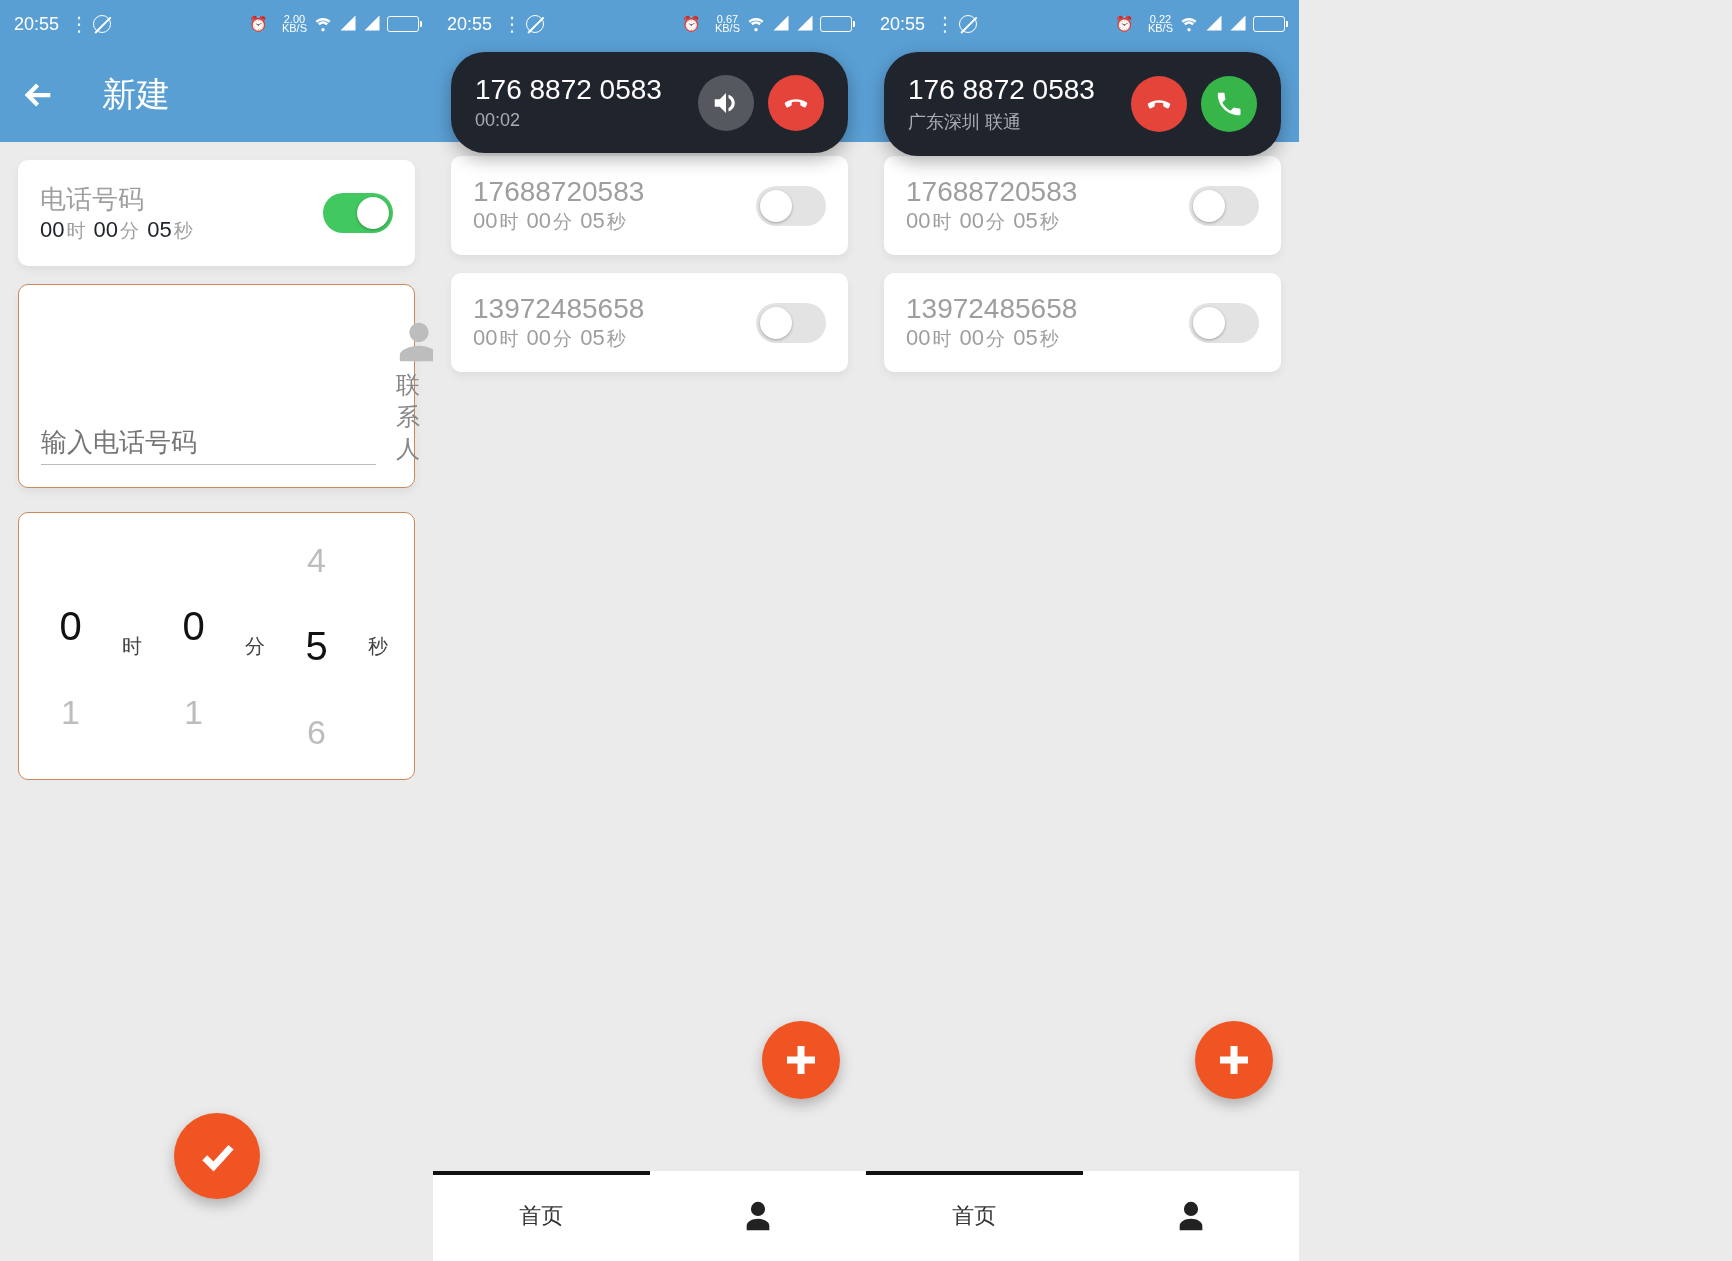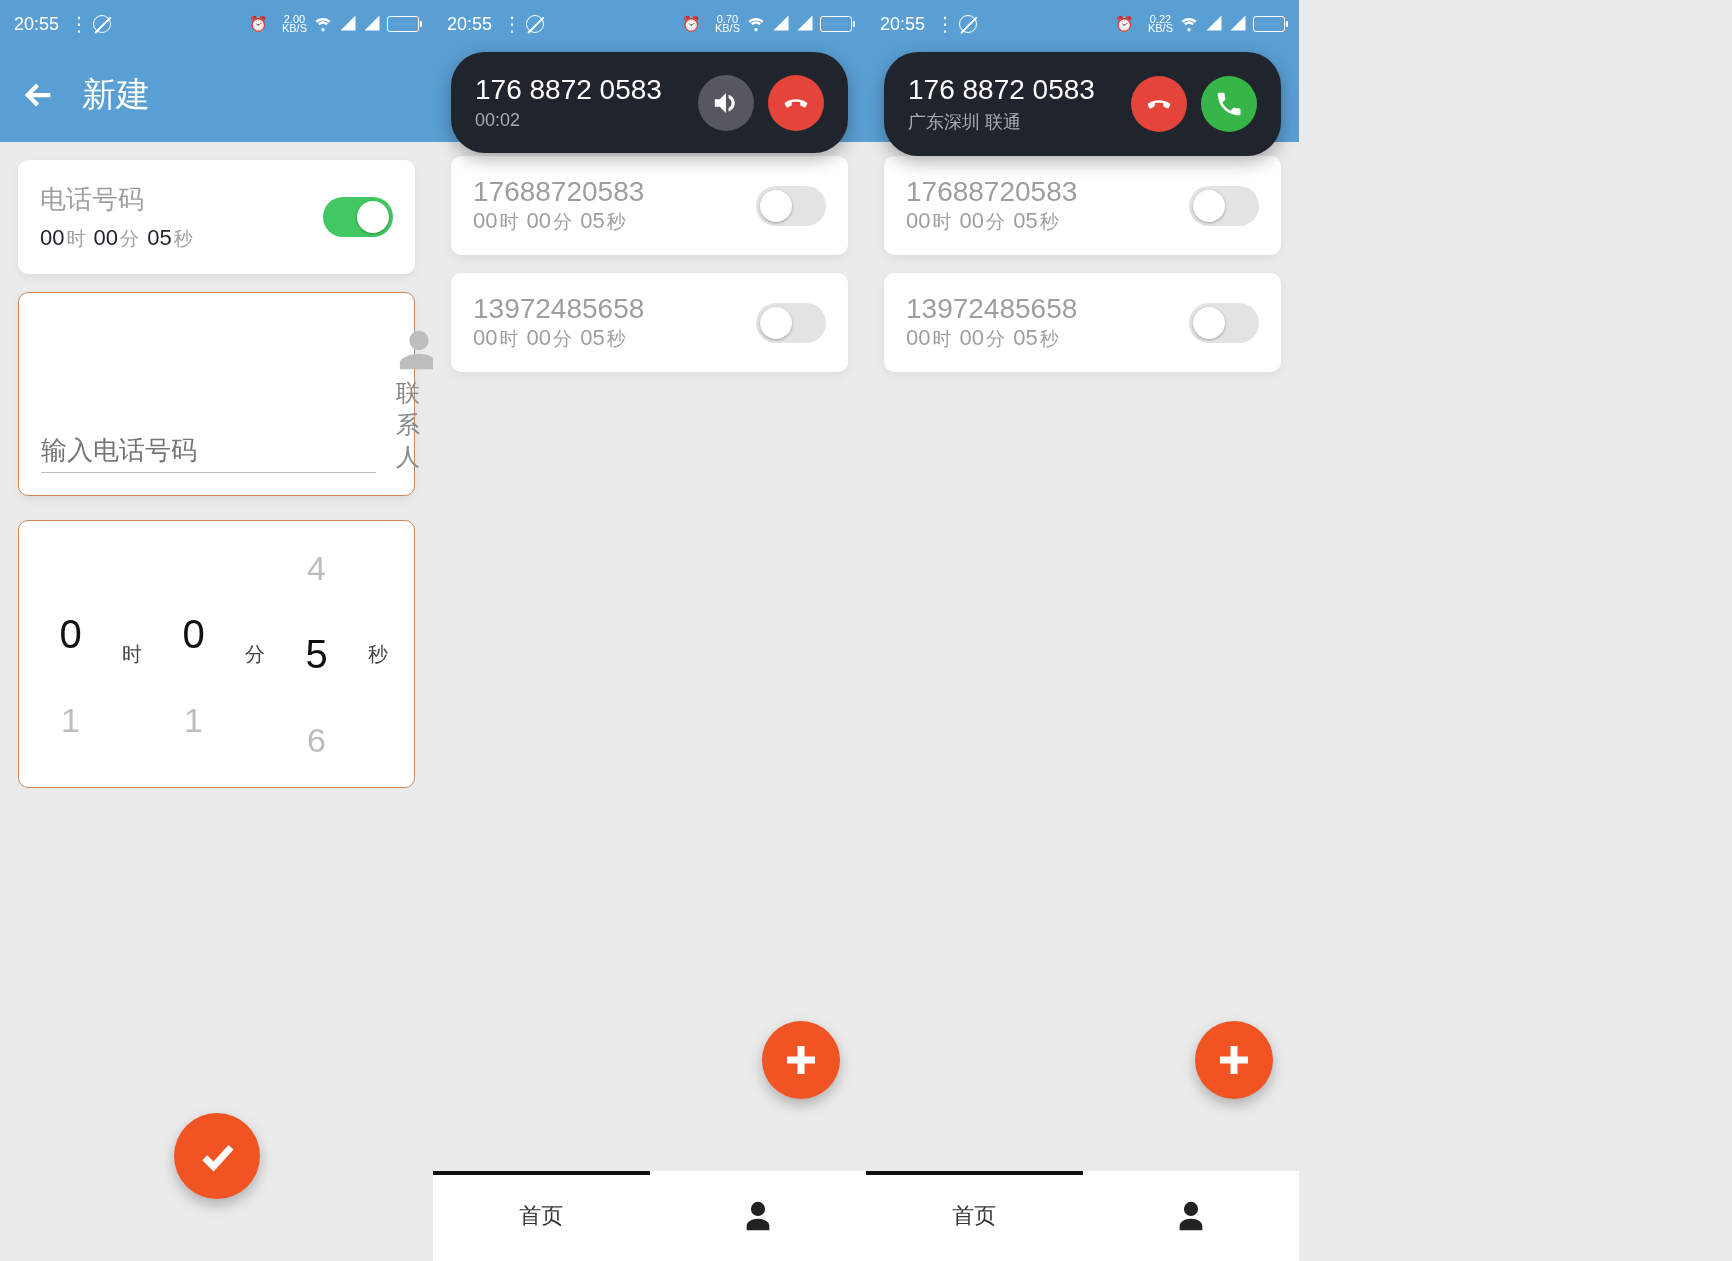--- a/index.html
+++ b/index.html
@@ -31,35 +31,35 @@
   .sb-bat{ width:32px; height:16px; border:1.5px solid #fff; border-radius:3px; position:relative;}
   .sb-bat::after{content:""; position:absolute; right:-4px; top:4px; width:2.5px; height:6px; background:#fff; border-radius:0 1px 1px 0;}
   .sb-bat .fill{ height:100%; width:28%; background:#4caf50; border-radius:1px;}
   .no-circle{ width:18px;height:18px;border:1.5px solid #fff;border-radius:50%;position:relative;}
   .no-circle::after{content:"";position:absolute;width:1.5px;height:22px;background:#fff;left:8px;top:-2px;transform:rotate(45deg);}
   .sb-dots{ letter-spacing:-4px; font-size:20px; margin-left:2px; opacity:0.9;}
 
   
   .headerbar{
     background:#5a9fd4; height:94px;
-    display:flex; align-items:center; color:#fff; padding:0 20px; gap:24px;
+    display:flex; align-items:center; color:#fff; padding:0 20px; gap:44px;
   }
   .back-arrow{ width:38px; height:38px; display:flex; align-items:center; justify-content:center; }
   .back-arrow svg{ width:34px; height:34px; stroke:#fff; fill:none; stroke-width:3; }
   .header-title{ font-size:34px; font-weight:400; }
 
   
   .card{
     background:#fff; border-radius:10px; margin:18px 18px 0 18px;
     box-shadow:0 4px 10px rgba(0,0,0,0.06);
     padding:22px;
   }
   .card .row{ display:flex; align-items:center; }
   .card .col{ flex:1; }
-  .small-title{ font-size:26px; color:#9e9e9e; margin-bottom:8px; }
+  .small-title{ font-size:26px; color:#9e9e9e; }
   .duration{ font-size:22px; color:#333; }
   .duration .u{ color:#9e9e9e; font-size:19px; margin:0 2px; }
 
   .toggle{ width:70px; height:40px; border-radius:40px; position:relative; flex-shrink:0; }
   .toggle .knob{ width:32px; height:32px; background:#fff; border-radius:50%; position:absolute; top:4px; box-shadow:0 1px 3px rgba(0,0,0,0.3);}
   .toggle.on{ background:#42c860; }
   .toggle.on .knob{ right:4px; }
   .toggle.off{ background:#e3e3e3; }
   .toggle.off .knob{ left:4px; }
 
@@ -212,21 +212,21 @@
 </div>
 
 <div class="phone muted">
   <div class="statusbar">
     <span class="sb-clock">20:55</span>
     <span class="sb-dots">⋮</span>
     <span class="no-circle"></span>
     <div class="sb-right">
       <span>⏰</span>
       <span class="sb-speed">
-          <span>0.70</span>
+          <span>0.67</span>
           <span>KB/S</span>
         </span>
       <span><svg viewBox="0 0 24 24" width="20" height="20" fill="#fff">
             <path d="M12 18c1 0 2 .9 2 2s-1 2-2 2-2-.9-2-2 .9-2 2-2zm-6-5.3l2.1 2.1C9.2 13.7 10.5 13 12 13s2.8.7 3.9 1.8l2.1-2.1C16.3 11 14.3 10 12 10s-4.3 1-6 2.7zM3 9.7l2.1 2.1C7 9.9 9.4 9 12 9s5 .9 6.9 2.8L21 9.7C18.6 7.3 15.5 6 12 6S5.4 7.3 3 9.7z"></path>
           </svg></span>
       <span><svg width="18" height="18" viewBox="0 0 24 24" fill="#fff">
             <path d="M2 22h20V2z"></path>
           </svg></span>
       <span><svg width="18" height="18" viewBox="0 0 24 24" fill="#fff">
             <path d="M2 22h20V2z"></path>

